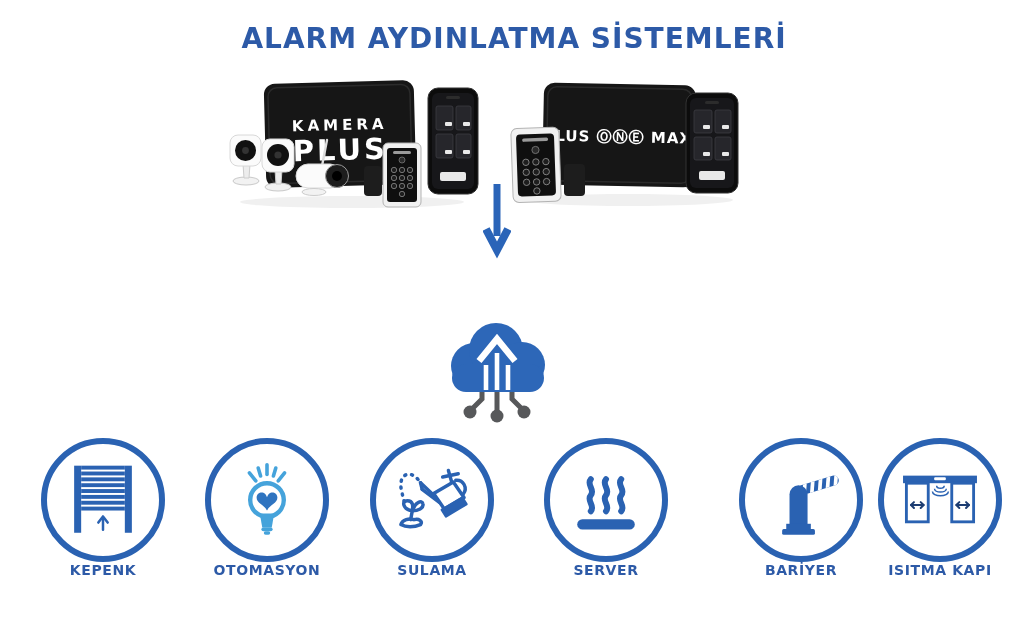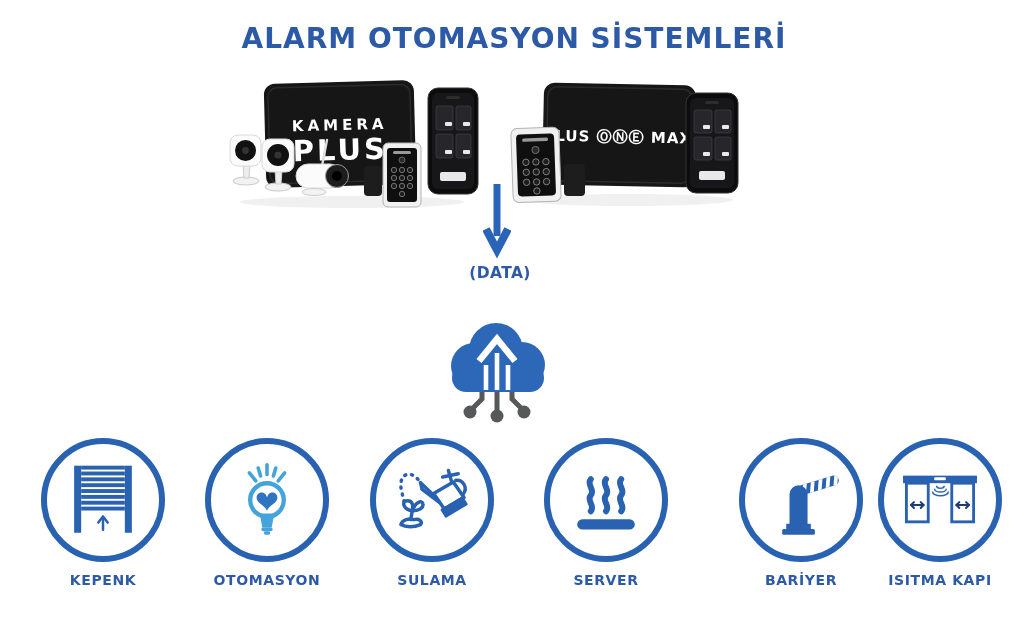--- a/index.html
+++ b/index.html
@@ -29,28 +29,28 @@
   .feature{
     position:absolute;top:438px;width:150px;
     display:flex;flex-direction:column;align-items:center;
   }
   .fcircle{
     width:112px;height:112px;border:6px solid #2a62b2;border-radius:50%;
     display:flex;align-items:center;justify-content:center;
     background:#ffffff;
   }
   .flabel{
-    margin-top:10px;font-size:14px;font-weight:800;letter-spacing:0.6px;
+    font-size:14px;font-weight:800;letter-spacing:0.6px;
     color:#2d5aa7;white-space:nowrap;text-align:center;
   }
 </style>
 </head>
 <body>
 
-<div class="title">ALARM OTOMASYON SİSTEMLERİ</div>
+<div class="title">ALARM AYDINLATMA SİSTEMLERİ</div>
 
 <svg class="product product-left" width="264" height="132" viewBox="0 0 264 132">
   <ellipse cx="130" cy="124" rx="112" ry="6" fill="#000" opacity="0.06"></ellipse>
   <g transform="rotate(-1.5 118 56)">
     <rect x="43" y="4" width="150" height="104" rx="11" fill="#161616"></rect>
     <rect x="47" y="8" width="142" height="96" rx="9" fill="none" stroke="#2b2b2b" stroke-width="1.5"></rect>
     <text x="118" y="52" text-anchor="middle" fill="#ffffff" font-size="15" font-weight="bold" letter-spacing="4">KAMERA</text>
     <text x="118" y="82" text-anchor="middle" fill="#ffffff" font-size="29" font-weight="bold" letter-spacing="3">PLUS</text>
   </g>
 
@@ -167,21 +167,20 @@
     <rect x="194" y="91" width="26" height="9" rx="2" fill="#e8e8e8"></rect>
   </g>
 </svg>
 
 <svg class="down-arrow" width="28" height="78" viewBox="0 0 28 78">
   <line x1="14" y1="2" x2="14" y2="54" stroke="#2a64b8" stroke-width="7"></line>
   <polyline points="3,47 14,68 25,47" fill="none" stroke="#2a64b8" stroke-width="8" stroke-linejoin="miter"></polyline>
 </svg>
 
 <div class="cloud-label">
-  <div>(DATA)</div>
 </div>
 
 <svg class="cloud-icon" width="134" height="124" viewBox="0 0 134 124">
 
   <g stroke="#57585a" stroke-width="5" fill="none" stroke-linecap="round">
     <path d="M52,84 v13 l-10,10"></path>
     <path d="M67,84 v26"></path>
     <path d="M82,84 v13 l10,10"></path>
   </g>
   <g fill="#57585a">

